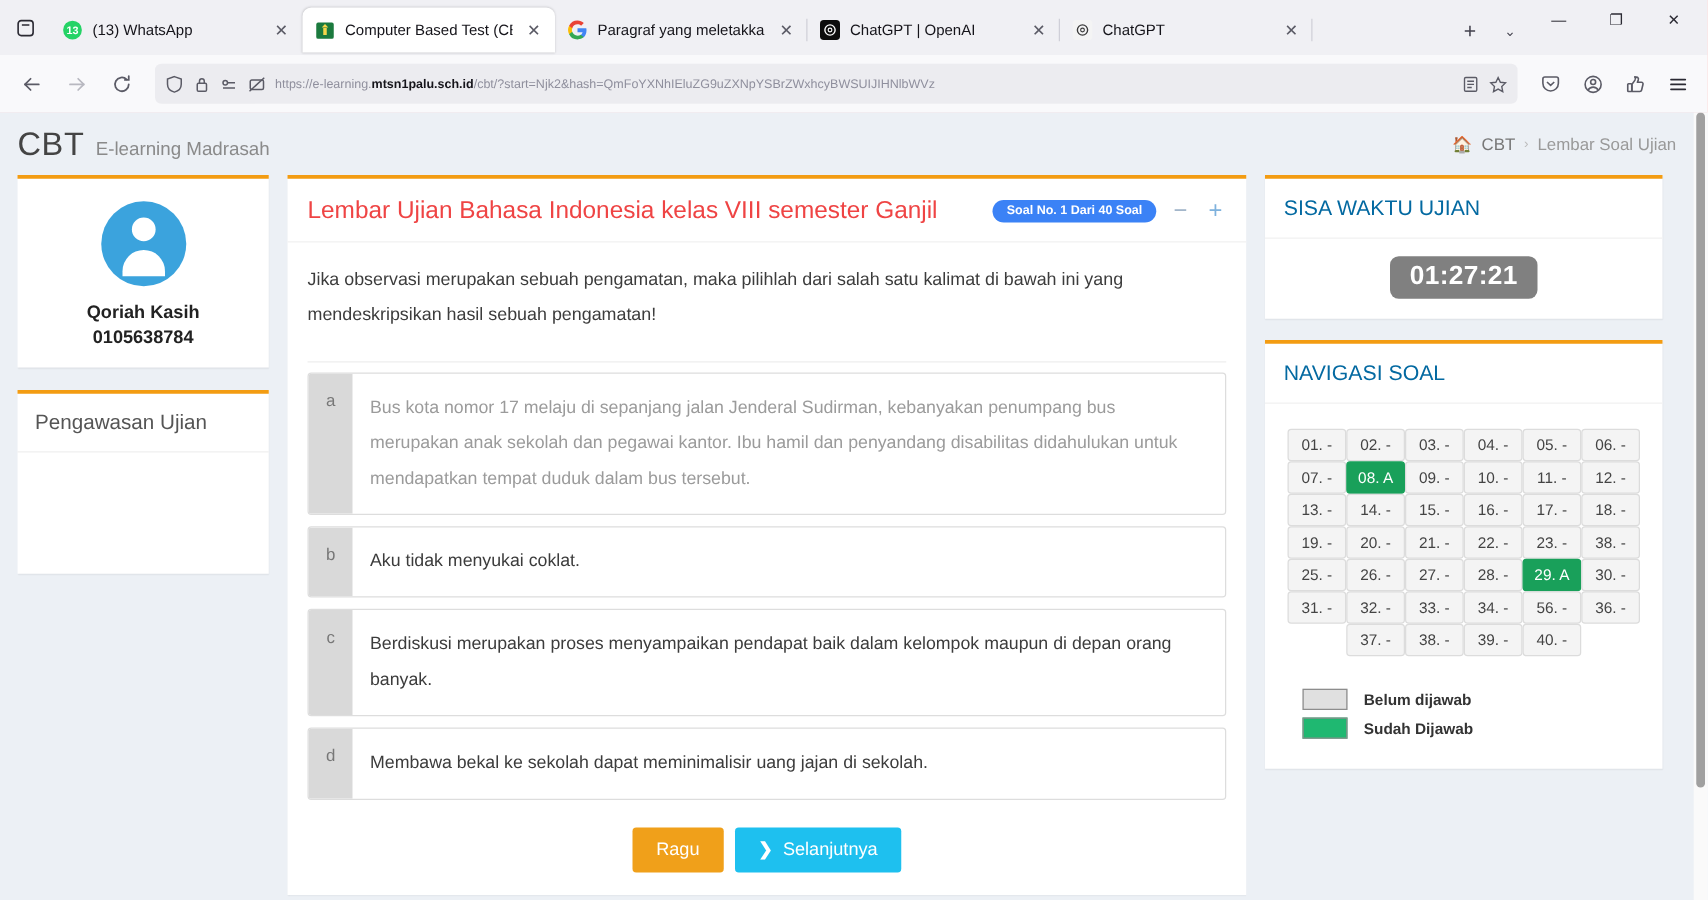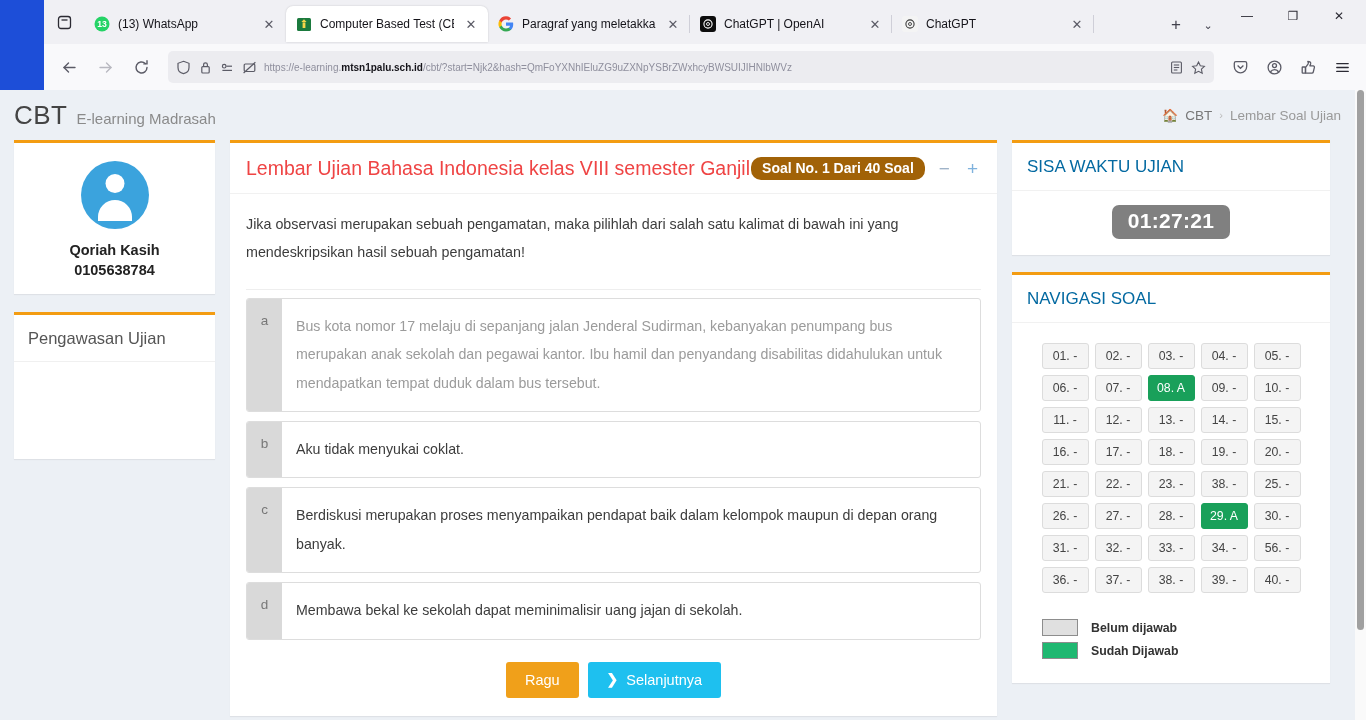--- a/index.html
+++ b/index.html
@@ -4,21 +4,21 @@
 <style>
   * { box-sizing: border-box; margin: 0; padding: 0; }
   html, body {
     width: 1366px; height: 720px;
     font-family: "Liberation Sans", sans-serif;
     overflow: hidden;
     background: #ffffff;
   }
 
   
-  .browser { width: 1366px; height: 90px; background: #1d4ed8; position: relative; padding-left: 44px; }
+  .browser { width: 1366px; height: 90px; background: #fca5a5; position: relative; }
 
   .tabstrip {
     height: 44px; display: flex; align-items: flex-end;
     padding: 0 4px 0 0; background: #f0f0f4;
   }
   .tab-list-btn {
     width: 40px; height: 40px; display: flex; align-items: center; justify-content: center;
     margin-bottom: 2px; flex: 0 0 auto;
   }
   .tab-list-btn svg { width: 17px; height: 17px; }
@@ -135,21 +135,21 @@
   }
 
   
   .col-center { width: 767px; flex: 0 0 767px; }
   .exam-head {
     display: flex; align-items: center; padding: 14px 16px 13px;
     border-bottom: 1px solid #f1f1f1;
   }
   .exam-title { font-size: 19.5px; color: #ef4444; font-weight: 400; flex: 1 1 auto; }
   .soal-badge {
-    background: #a16207; color: #fff; font-size: 14px; font-weight: bold;
+    background: #3b82f6; color: #fff; font-size: 10px; font-weight: bold;
     padding: 3px 11px 4px; border-radius: 10px; white-space: nowrap;
   }
   .zoom-btn { font-size: 19px; color: #9fb3c8; padding: 0 3px; margin-left: 11px; line-height: 1; }
   .zoom-btn.plus { color: #7fb2dd; }
 
   .question-text {
     padding: 17px 16px 22px; font-size: 14.3px; color: #3c3c3c; line-height: 1.95;
     border-bottom: 1px solid #eee; margin: 0 0 0 0;
   }
   .qt-wrap { padding: 0 16px; }
@@ -186,21 +186,21 @@
     font-weight: 400;
   }
   .timer-body { padding: 14px 0 16px; text-align: center; }
   .timer-pill {
     display: inline-block; background: #808080; color: #fff;
     font-size: 21px; font-weight: bold; padding: 4px 16px 6px; border-radius: 7px;
     letter-spacing: .3px;
   }
 
   .nav-body { padding: 20px 13px 10px; }
-  .nav-grid { display: flex; flex-wrap: wrap; gap: 6px; justify-content: center; }
+  .nav-grid { display: flex; flex-wrap: wrap; justify-content: center; }
   .nav-cell {
     width: 47px; height: 26px; border: 1px solid #dcdcdc; border-radius: 3px;
     background: #f4f4f4; color: #444; font-size: 12.3px;
     display: flex; align-items: center; justify-content: center;
   }
   .nav-cell.answered { background: #19a05a; border-color: #19a05a; color: #fff; }
 
   .legend { padding: 16px 0 18px 30px; }
   .legend-row { display: flex; align-items: center; gap: 13px; margin-bottom: 6px; }
   .legend-swatch { width: 36px; height: 17px; border: 1px solid #8d8d8d; }

